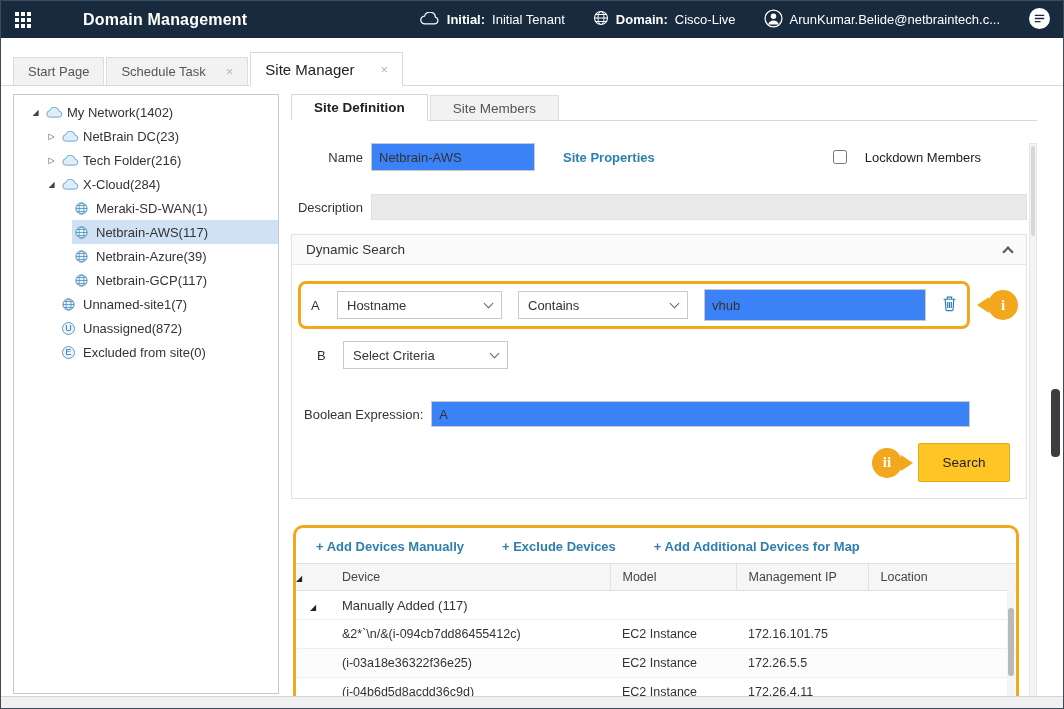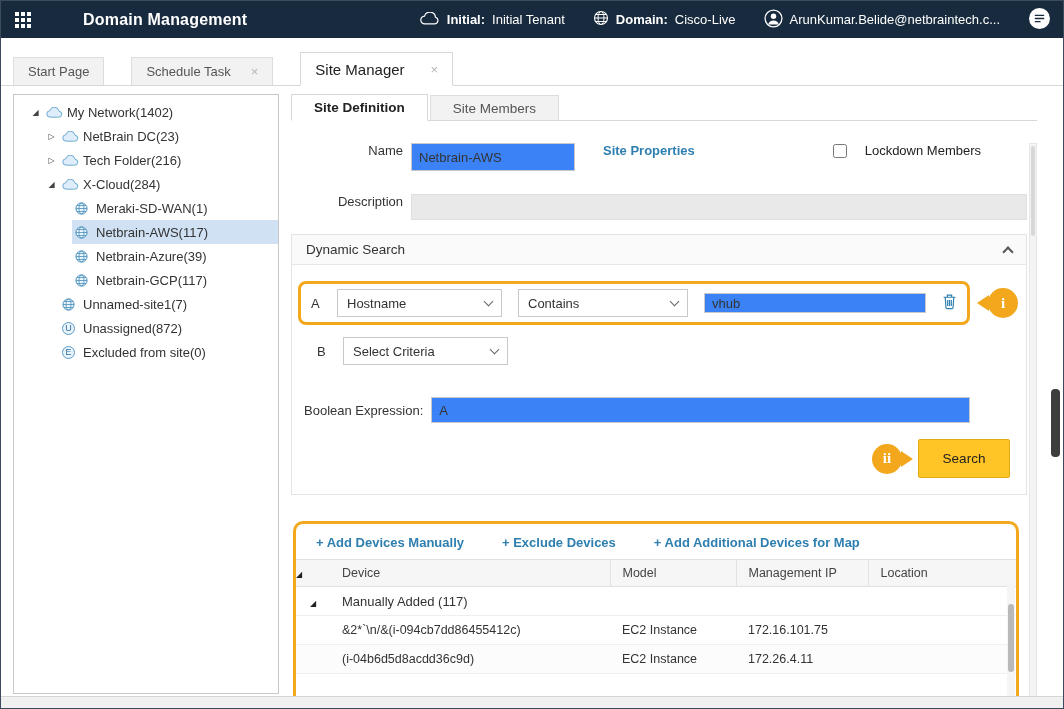--- a/index.html
+++ b/index.html
@@ -11,21 +11,21 @@
   .topbar { height: 37px; background: #182a3d; color: #fff; display: flex; align-items: center; padding: 0 12px; }
   .apps-icon { display: grid; grid-template-columns: repeat(3, 4px); grid-gap: 2px; margin-left: 2px; }
   .apps-icon span { width: 4px; height: 4px; background: #fff; }
   .app-title { font-size: 16px; font-weight: bold; margin-left: 52px; letter-spacing: .2px; }
   .topbar-right { margin-left: auto; display: flex; align-items: center; gap: 28px; font-size: 13px; }
   .grp { display: flex; align-items: center; gap: 7px; }
   .grp b { font-weight: bold; }
   .grp .val { font-weight: normal; }
 
   
-  .tabbar { height: 48px; background: #fff; border-bottom: 1px solid #d8d8d8; display: flex; align-items: flex-end; padding-left: 12px; gap: 25px; }
+  .tabbar { height: 48px; background: #fff; border-bottom: 1px solid #d8d8d8; display: flex; align-items: flex-end; padding-left: 12px; }
   .wtab { display: flex; align-items: center; height: 28px; padding: 0 14px; background: #f2f2f2; border: 1px solid #ddd; border-bottom: none; margin-right: 2px; font-size: 13px; color: #555; cursor: default; }
   .wtab .x { margin-left: 20px; color: #b5b5b5; font-size: 13px; }
   .wtab.active { background: #fff; height: 34px; font-size: 15px; color: #222; border-color: #d8d8d8; margin-bottom: -1px; border-bottom: 1px solid #fff; }
   .wtab.active .x { margin-left: 26px; }
 
   
   .content { position: absolute; top: 86px; left: 0; right: 0; bottom: 12px; background: #fff; }
 
   
   .tree-panel { position: absolute; left: 12px; top: 7px; width: 266px; bottom: 2px; border: 1px solid #c9c9c9; overflow: hidden; padding-top: 5px; font-size: 13px; color: #333; }
@@ -42,21 +42,21 @@
 
   
   .main-panel { position: absolute; left: 290px; top: 7px; right: 26px; bottom: 0; }
   .site-tabs { display: flex; align-items: flex-end; border-bottom: 1px solid #d8d8d8; height: 27px; }
   .stab { padding: 0 22px; font-size: 13.5px; display: flex; align-items: center; height: 25px; background: #f2f2f2; border: 1px solid #ddd; border-bottom: none; margin-right: 2px; color: #555; cursor: default; }
   .stab.active { background: #fff; color: #222; font-weight: bold; height: 27px; margin-bottom: -1px; border-color: #d8d8d8; border-bottom: 1px solid #fff; }
   .site-body { position: relative; padding-right: 10px; height: 551px; }
   .site-scroll { position: absolute; right: 0; top: 0; bottom: -3px; width: 8px; background: #f4f4f4; border: 1px solid #e6e6e6; }
   .site-scroll .thumb { position: absolute; top: 2px; left: 1px; width: 4px; height: 90px; background: #d7d7d7; border-radius: 2px; }
 
-  .form-row { display: flex; align-items: flex-start; margin-left: 40px; }
+  .form-row { display: flex; align-items: center; }
   .row-name { margin-top: 22px; }
   .flabel { width: 72px; text-align: right; font-size: 13px; color: #333; margin-right: 8px; flex: 0 0 72px; }
   .txt-input { height: 28px; border: 1px solid #c9c9c9; padding: 0 7px; font-size: 13px; color: #333; font-family: inherit; background: #3b82f6; }
   .name-input { width: 164px; }
   .link { color: #2e7fb0; font-size: 13px; font-weight: bold; cursor: pointer; }
   .props-link { margin-left: 28px; }
   .lockdown { margin-left: auto; display: flex; align-items: center; gap: 18px; margin-right: 46px; font-size: 13px; color: #222; }
   .lockdown input { width: 14px; height: 14px; }
   .row-desc { margin-top: 23px; }
   .desc-input { flex: 1; height: 26px; background: #e9e9e9; border: 1px solid #e0e0e0; }
@@ -66,21 +66,21 @@
   .dyn-header { height: 30px; display: flex; align-items: center; padding: 0 14px; background: #fafafa; border-bottom: 1px solid #e7e7e7; font-size: 13.5px; color: #333; }
   .chev-up { width: 8px; height: 8px; border-left: 2px solid #555; border-top: 2px solid #555; transform: rotate(45deg); margin-left: auto; margin-top: 4px; }
   .chev-dn { width: 7px; height: 7px; border-right: 1.6px solid #666; border-bottom: 1.6px solid #666; transform: rotate(45deg); margin-top: -3px; flex: 0 0 7px; }
   .dyn-body { padding: 16px 0 16px 6px; position: relative; }
   .rowa-wrap { position: relative; margin-right: 56px; }
   .crit-box { border: 3px solid #f2a71c; border-radius: 8px; padding: 5px 10px; display: flex; align-items: center; gap: 16px; }
   .crit-key { font-size: 13px; color: #333; width: 10px; }
   .select { display: flex; align-items: center; justify-content: space-between; border: 1px solid #c9c9c9; height: 28px; padding: 0 9px; font-size: 13px; color: #333; background: #fff; cursor: pointer; }
   .sel-field { width: 165px; }
   .sel-op { width: 170px; }
-  .val-input { width: 222px; height: 20px; }
+  .val-input { width: 222px; height: 32px; }
   .rowb { display: flex; align-items: center; gap: 16px; margin: 12px 0 0 19px; }
   .bool-row { display: flex; align-items: center; margin: 32px 56px 0 6px; }
   .bool-label { font-size: 13px; color: #333; margin-right: 8px; white-space: nowrap; }
   .bool-input { flex: 1; height: 26px; }
   .search-row { display: flex; align-items: center; justify-content: flex-end; margin: 16px 16px 0 0; }
   .search-btn { width: 92px; height: 39px; background: #ffc425; border: 1px solid #e3ab12; border-radius: 2px; font-size: 13.5px; color: #222; font-family: inherit; cursor: pointer; }
 
   
   .callout { position: relative; width: 30px; height: 30px; background: #f2a71c; border-radius: 50%; color: #fff; display: flex; align-items: center; justify-content: center; font-family: "Liberation Serif", "DejaVu Serif", serif; font-weight: bold; font-size: 15px; }
   .point-left::before { content: ""; position: absolute; left: -11px; top: 50%; margin-top: -8px; border: 8px solid transparent; border-right: 12px solid #f2a71c; border-left: 0; }
@@ -422,20 +422,27 @@
               </tr>
               <tr class="data-row">
                 <td></td>
                 <td>&amp;2*`\n/&amp;(i-094cb7dd86455412c)</td>
                 <td>EC2 Instance</td>
                 <td>172.16.101.75</td>
                 <td></td>
               </tr>
               <tr class="data-row">
                 <td></td>
+                <td>(i-03a18e36322f36e25)</td>
+                <td>EC2 Instance</td>
+                <td>172.26.5.5</td>
+                <td></td>
+              </tr>
+              <tr class="data-row">
+                <td></td>
                 <td>(i-04b6d5d8acdd36c9d)</td>
                 <td>EC2 Instance</td>
                 <td>172.26.4.11</td>
                 <td></td>
               </tr>
             </tbody>
           </table>
 
           <div class="tbl-scroll">
               <span class="thumb"></span>

